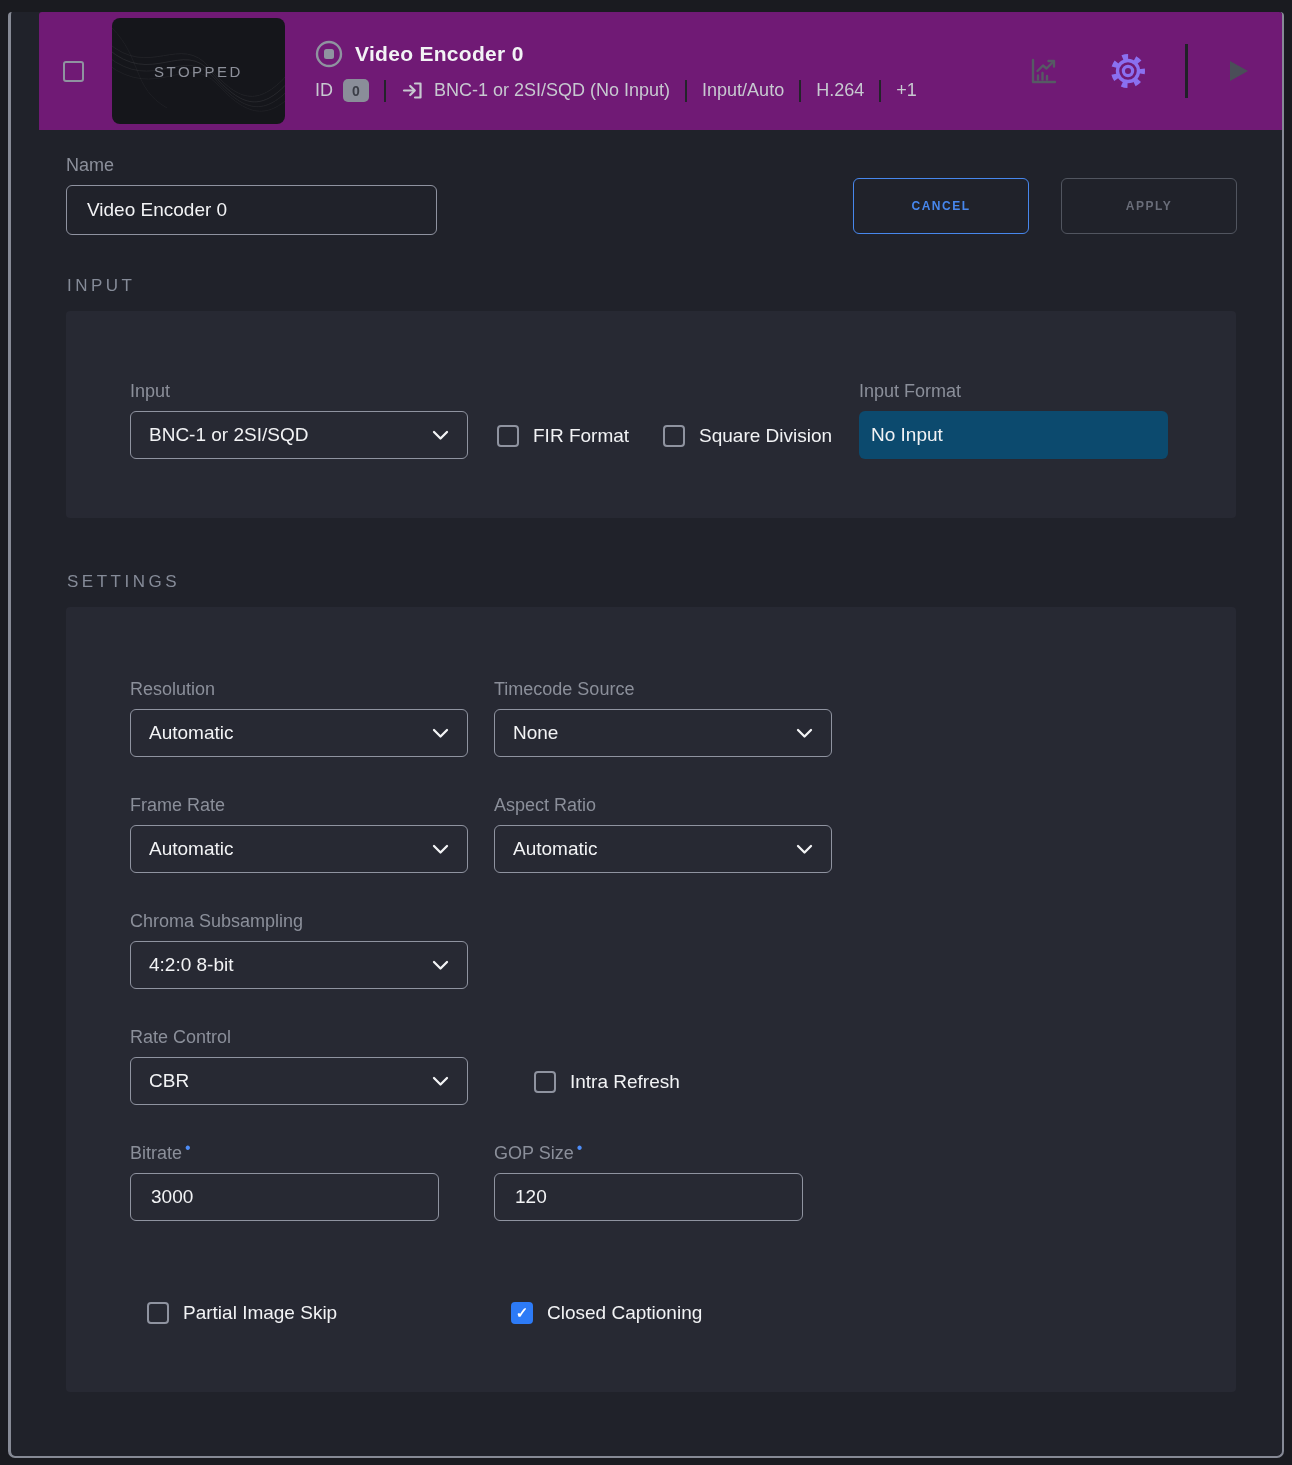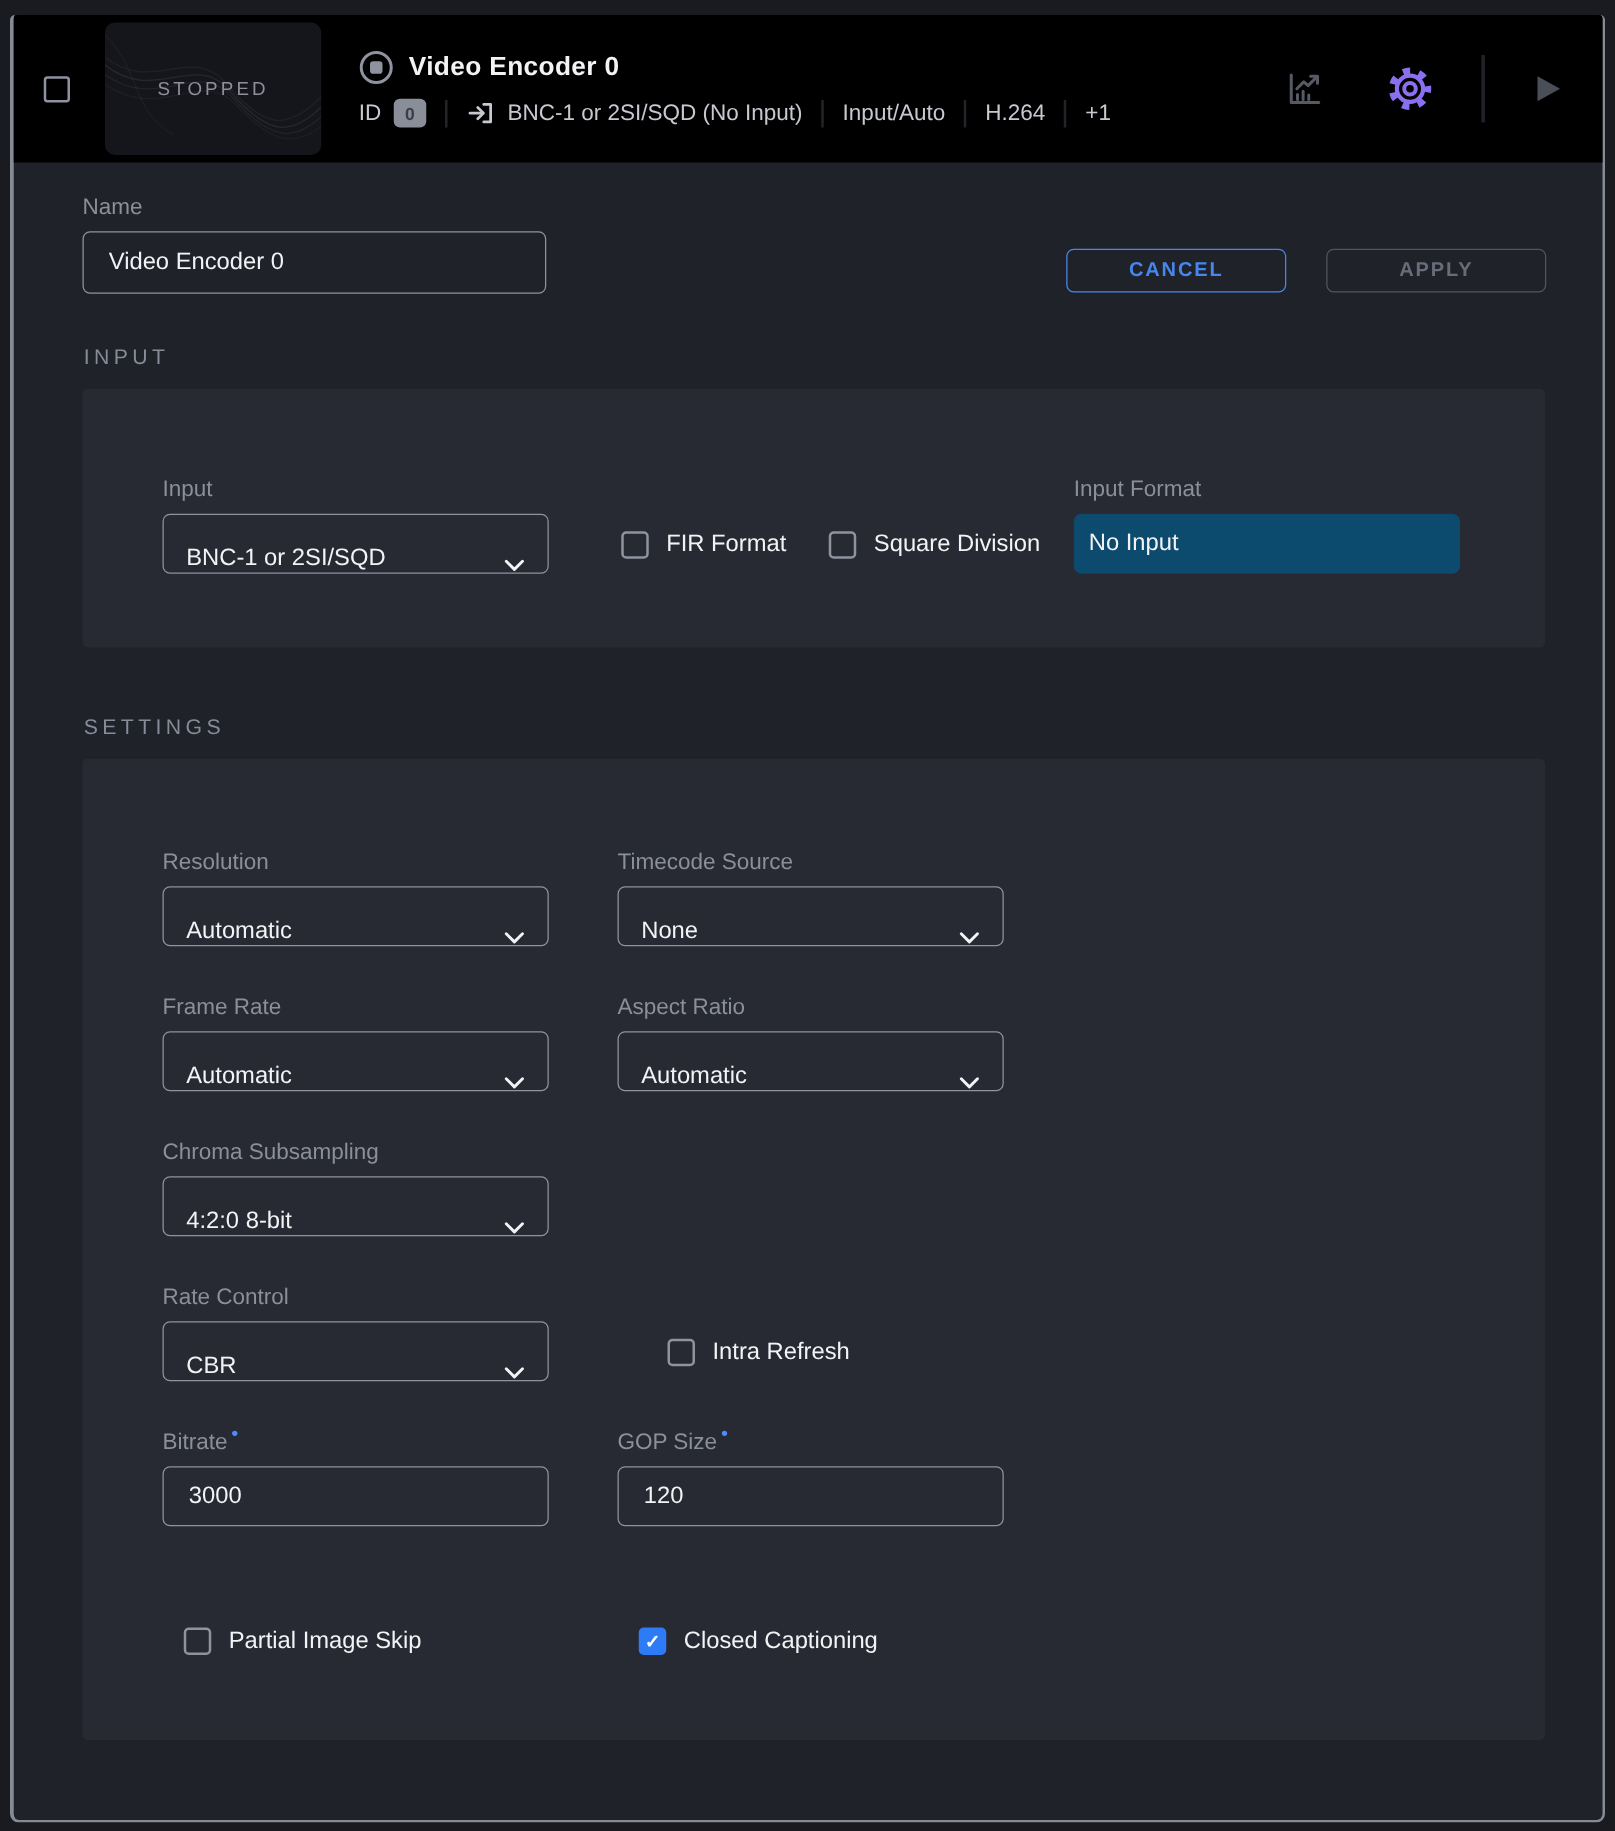--- a/index.html
+++ b/index.html
@@ -12,22 +12,22 @@
     overflow:hidden;
   }
   .card {
     position:absolute; left:8px; top:12px; width:1276px; height:1446px;
     background:#20222a;
     border:2px solid #868a95; border-top:none; border-left-width:3px;
     border-radius:4px 4px 7px 7px;
   }
   
   .card-header {
-    height:118px; background:#000000; border-radius:3px 3px 0 0;
-    display:flex; align-items:center; padding:0 26px 0 24px;
+    height:118px; background:#701a75; border-radius:3px 3px 0 0;
+    display:flex; align-items:center; padding:0 26px 0 24px;margin-left:28px;
   }
   .hdr-checkbox {
     width:21px; height:21px; border:2px solid #8f93a0; border-radius:3px;
     background:transparent; flex:0 0 auto; margin-right:28px; cursor:pointer;
   }
   .thumb {
     width:173px; height:106px; background:#15161b; border-radius:8px;
     position:relative; display:flex; align-items:center; justify-content:center;
     overflow:hidden; flex:0 0 auto; margin-right:30px;
   }
@@ -55,39 +55,39 @@
   .flabel .req-dot { display:none; color:#4e8df7; font-size:16px; line-height:10px; margin-left:3px; }
   .flabel.req .req-dot { display:inline; }
   .tinput {
     width:371px; height:50px; background:transparent;
     border:1.5px solid #8f93a0; border-radius:6px; color:#f2f3f5;
     font-size:19px; font-family:"Liberation Sans",sans-serif; padding:0 20px; outline:none;
   }
   .name-row { display:flex; align-items:flex-end; }
   .btn-group { margin-left:auto; display:flex; gap:32px; margin-bottom:1px; margin-right:5px; }
   .btn {
-    width:176px; height:35px; border-radius:6px; background:transparent;
-    font-size:16px; font-weight:700; letter-spacing:1.5px;
+    width:176px; height:56px; border-radius:6px; background:transparent;
+    font-size:12px; font-weight:700; letter-spacing:1.5px;
     font-family:"Liberation Sans",sans-serif; cursor:pointer;
   }
   .btn.cancel { border:1.5px solid #4787ed; color:#4787ed; }
   .btn.apply { border:1.5px solid #51555f; color:#696d79; cursor:default; }
   .section-title {
     font-size:17px; letter-spacing:3.5px; color:#858b98; font-weight:500;
     margin:0 0 15px 1px;
   }
   .section-input-title { margin-top:41px; }
   .section-settings-title { margin-top:54px; }
   .panel { background:#272933; border-radius:4px; width:1170px; }
   .panel-input { height:207px; padding:70px 68px 0 64px; display:flex; }
   .panel-settings { padding:72px 68px 68px 64px; }
   .field { width:309px; flex:0 0 auto; }
   .select {
-    width:309px; height:48px; border:1.5px solid #8f93a0; border-radius:6px;
-    display:flex; align-items:flex-end; padding:0 18px; cursor:pointer;
+    width:338px; height:48px; border:1.5px solid #8f93a0; border-radius:6px;
+    display:flex; align-items:center; padding:0 18px; cursor:pointer;
   }
   .select .sel-value { font-size:19px; color:#f2f3f5; }
   .select .chev { margin-left:auto; display:flex; }
   .readonly-box {
     width:309px; height:48px; background:#0c4a6e; border-radius:6px;
     display:flex; align-items:center; padding:0 12px; font-size:19px; color:#f2f3f5;
   }
   .num-input { width:309px; height:48px; }
   .check { display:flex; align-items:center; gap:14px; cursor:pointer; }
   .check .box {

